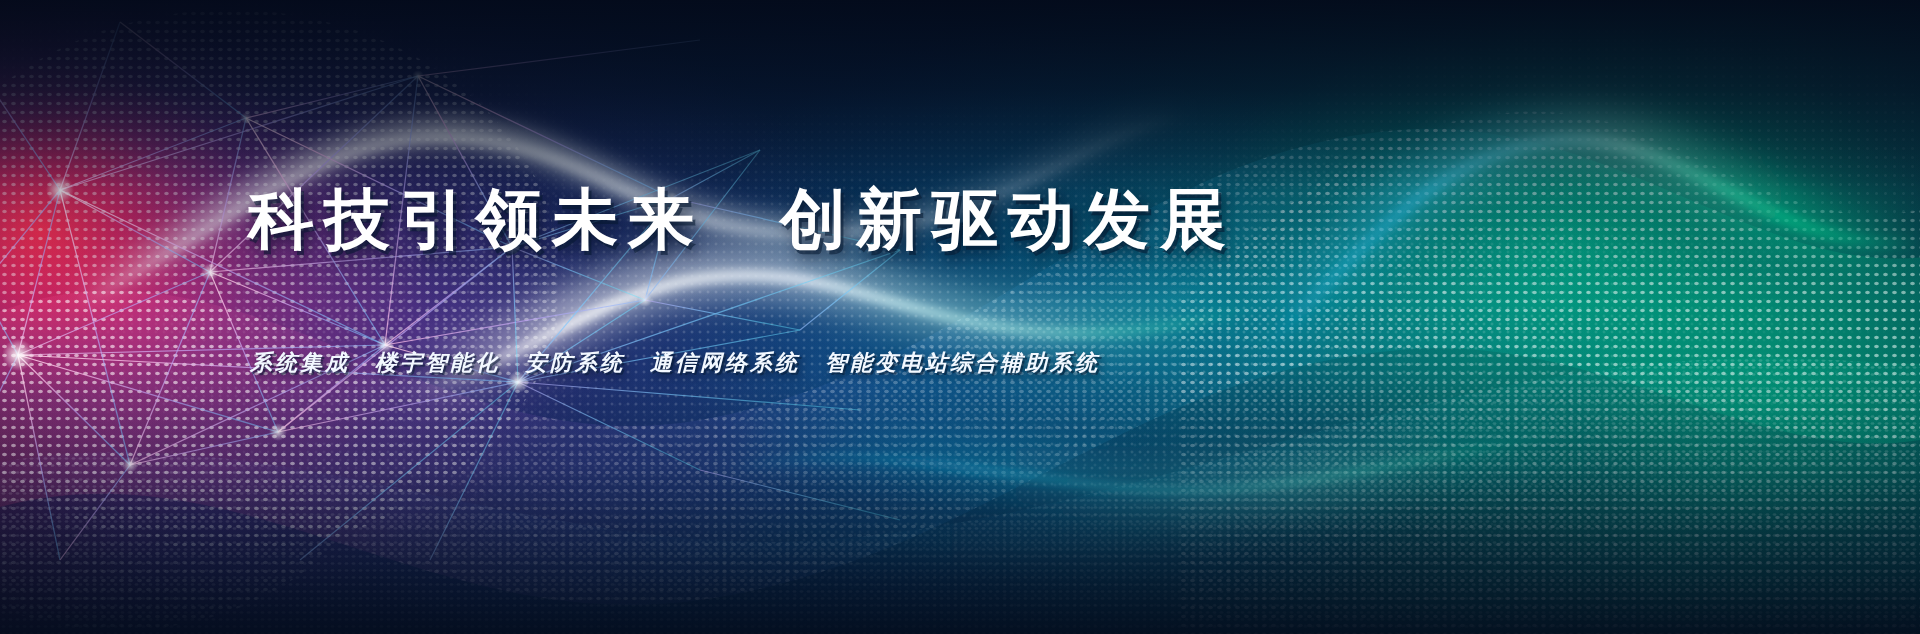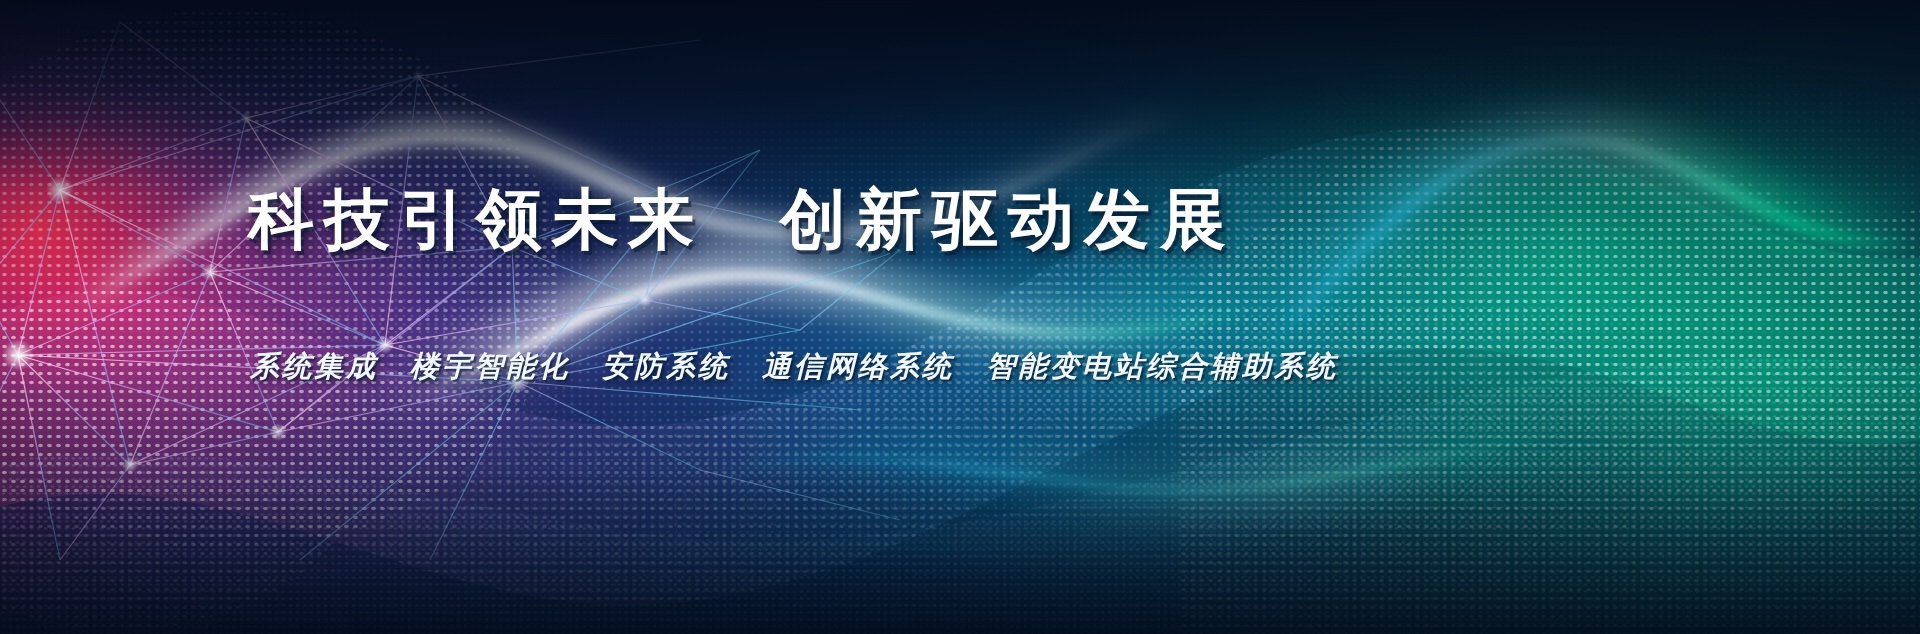--- a/index.html
+++ b/index.html
@@ -142,21 +142,21 @@
     color:#ffffff;
     white-space:pre;
     line-height:1;
     text-shadow:
       3px 4px 0 rgba(6,24,48,.55),
       5px 7px 14px rgba(2,10,26,.55);
   }
   #subline{
     position:absolute;
     left:250px;top:352px;
-    font-size:29px;
+    font-size:22px;
     font-weight:600;
     font-style:italic;
     letter-spacing:3px;
     color:#f2f8ff;
     white-space:pre;
     line-height:1;
     text-shadow:
       2px 2px 0 rgba(6,26,50,.50),
       3px 4px 9px rgba(2,10,26,.50);
   }

